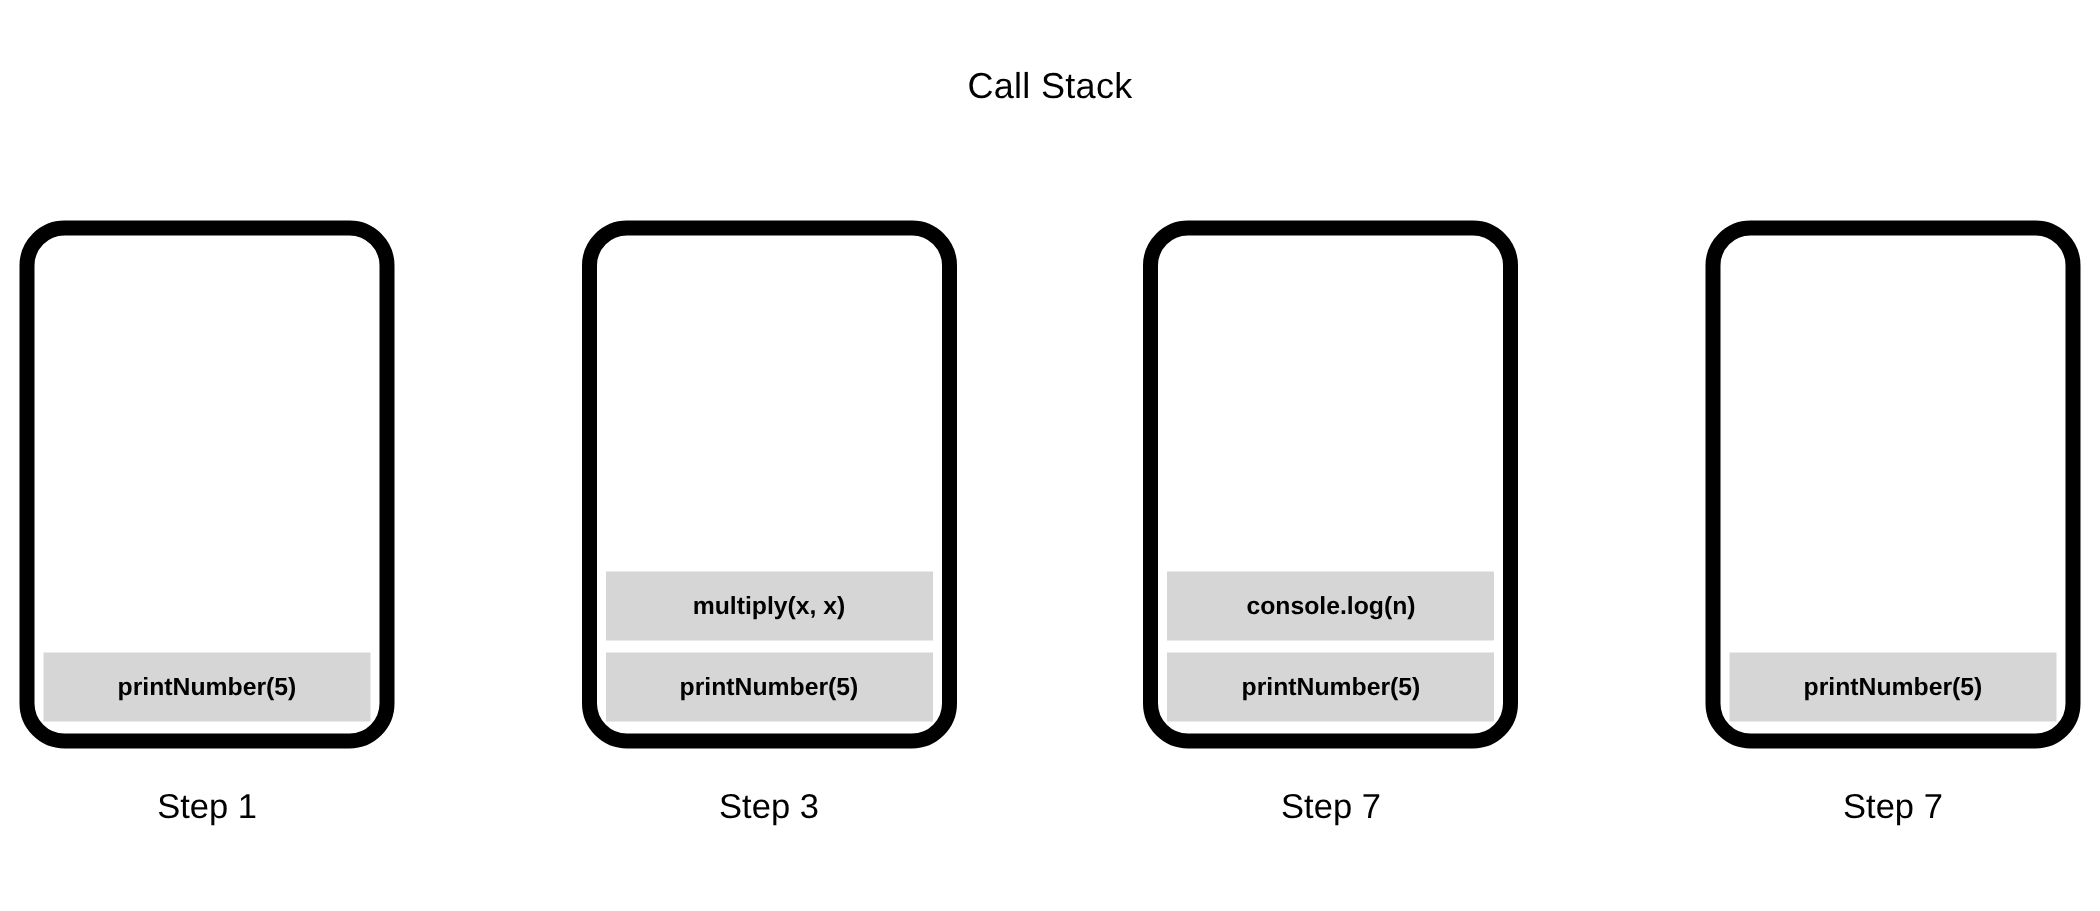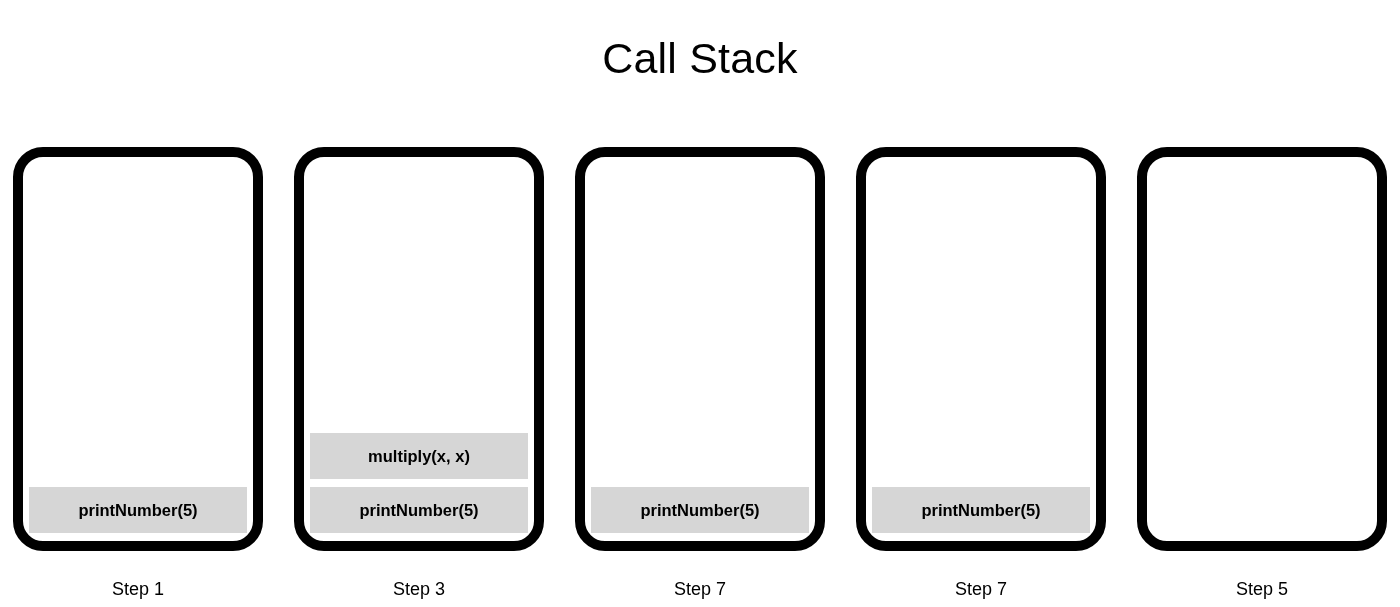--- a/index.html
+++ b/index.html
@@ -18,21 +18,21 @@
     position: relative;
     width: 1400px;
     height: 607px;
   }
   .page-title {
     position: absolute;
     top: 38px;
     left: 0;
     width: 1400px;
     text-align: center;
-    font-size: 43px;
+    font-size: 24px;
     font-weight: 400;
     line-height: 40px;
     letter-spacing: 0.2px;
     color: #000000;
   }
   .stack-row {
     position: absolute;
     top: 147px;
     left: 13px;
     width: 1374px;
@@ -43,21 +43,21 @@
   }
   .step-col {
     width: 250px;
     display: flex;
     flex-direction: column;
     align-items: center;
   }
   .stack-card {
     box-sizing: border-box;
     width: 250px;
-    height: 404px;
+    height: 352px;
     border: 10px solid #000000;
     border-radius: 30px;
     background: #ffffff;
     display: flex;
     flex-direction: column;
     justify-content: flex-end;
     align-items: stretch;
     padding: 0 6px 8px 6px;
   }
   .frame {
@@ -70,21 +70,21 @@
     color: #000000;
     margin-top: 8px;
     overflow: hidden;
     white-space: nowrap;
   }
   .frame:first-child {
     margin-top: 0;
   }
   .step-label {
     margin-top: 24px;
-    font-size: 18px;
+    font-size: 23px;
     font-weight: 400;
     line-height: 28px;
     text-align: center;
     color: #000000;
   }
 </style>
 </head>
 <body>
 
 <div class="page">
@@ -103,31 +103,28 @@
     <div class="step-col">
       <div class="stack-card">
         <div class="frame">multiply(x, x)</div>
         <div class="frame">printNumber(5)</div>
       </div>
       <div class="step-label">Step 3</div>
     </div>
 
     <div class="step-col">
       <div class="stack-card">
+        <div class="frame">console.log(n)</div>
         <div class="frame">printNumber(5)</div>
       </div>
       <div class="step-label">Step 7</div>
     </div>
 
     <div class="step-col">
       <div class="stack-card">
         <div class="frame">printNumber(5)</div>
       </div>
       <div class="step-label">Step 7</div>
     </div>
 
-    <div class="step-col">
-      <div class="stack-card"></div>
-      <div class="step-label">Step 5</div>
-    </div>
 
   </div>
 </div>
 
 </body></html>

